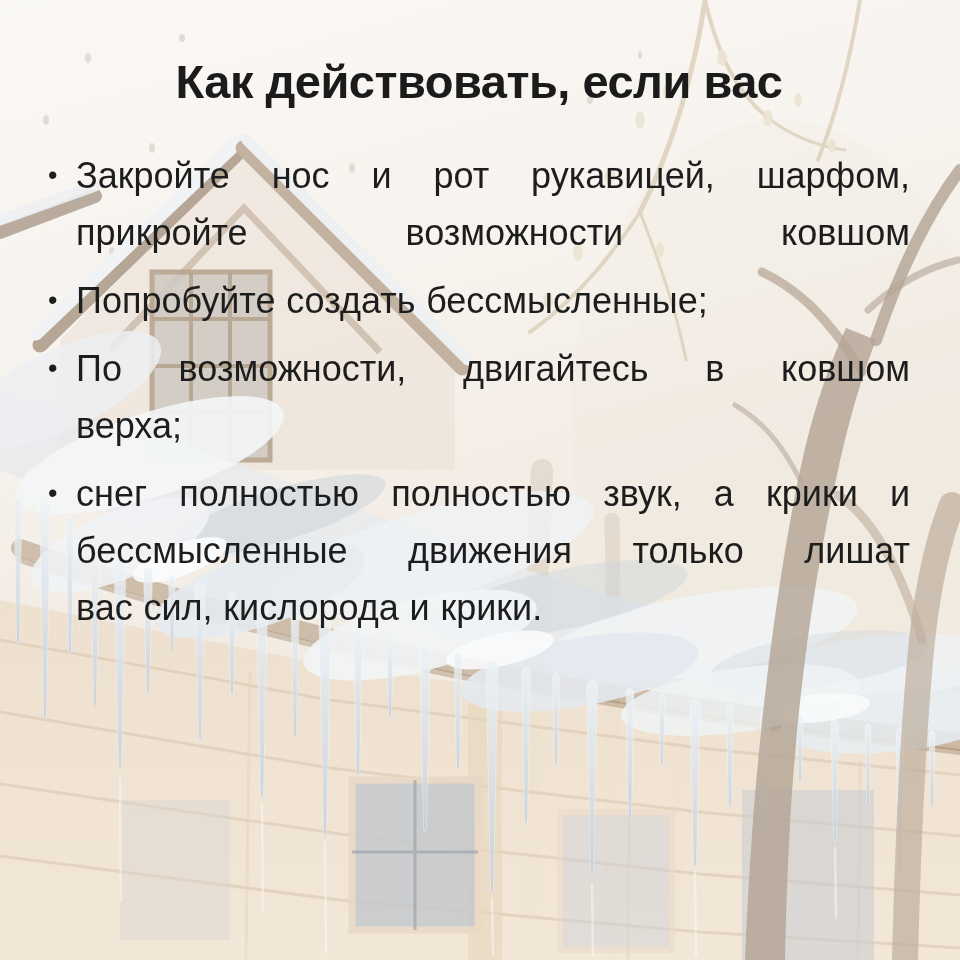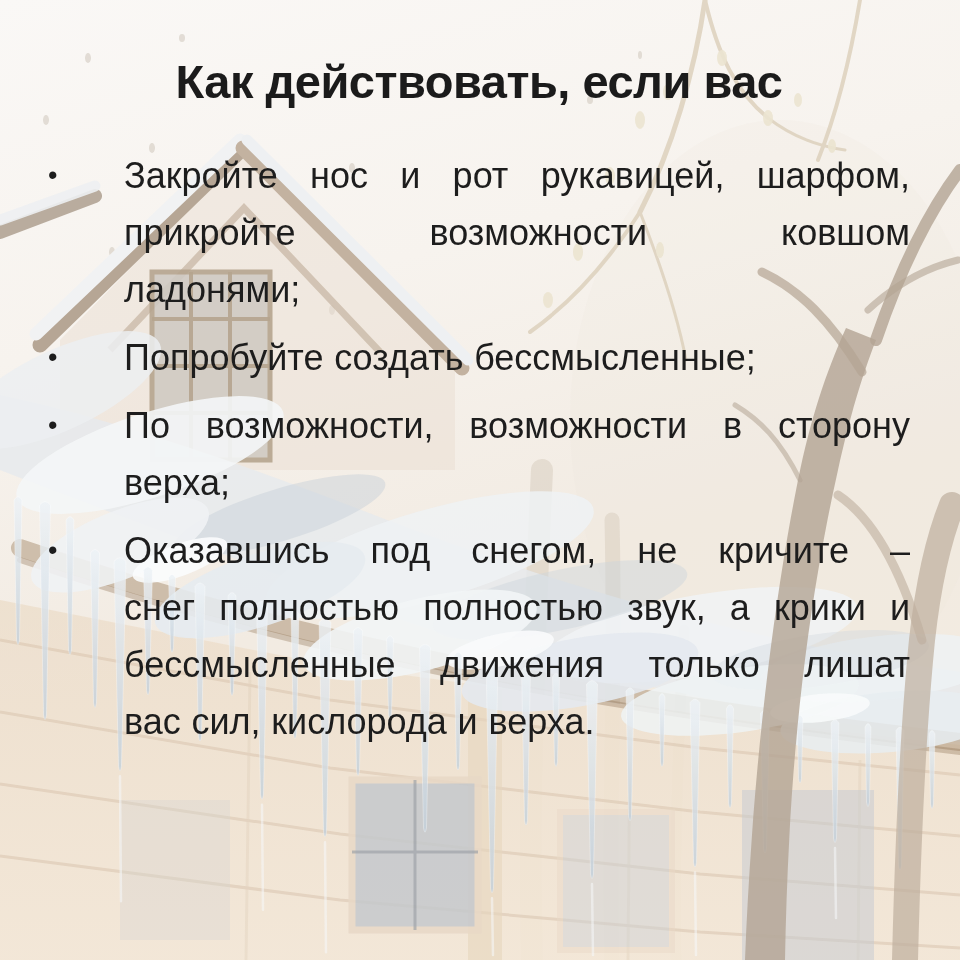--- a/index.html
+++ b/index.html
@@ -11,21 +11,21 @@
   svg.bg{position:absolute;left:0;top:0;width:960px;height:960px;}
   .content{position:absolute;left:48px;right:50px;top:46px;color:#1c1c1c;}
   .title{
     margin:0 0 30px 0;text-align:center;
     font-size:47px;line-height:71px;font-weight:700;color:#1b1b1b;letter-spacing:-0.5px;
   }
   .title span{display:block;}
   .bullet-list{list-style:none;margin:0;padding:0;font-size:36px;line-height:57px;color:#1d1d1d;}
   .bullet-item{display:flex;margin:0 0 11px 0;}
   .marker{flex:0 0 28px;font-size:27px;line-height:57px;color:#1d1d1d;}
-  .lines{flex:1;min-width:0;margin-left:48px;}
+  .lines{flex:1;min-width:0;}
   .line{text-align:justify;text-align-last:justify;word-spacing:0.02em;}
   .line.last{text-align:justify;text-align-last:left;}
 </style>
 </head>
 <body>
 
 <div class="slide">
 
   <svg class="bg" viewBox="0 0 960 960" aria-hidden="true">
     <defs>
@@ -203,40 +203,38 @@
   <div class="content">
     <h1 class="title">
       <span>Как действовать, если вас</span>
     </h1>
     <ul class="bullet-list" id="bullet-list">
         <li class="bullet-item">
           <span class="marker">•</span>
           <div class="lines">
             <div class="line">Закройте нос и рот рукавицей, шарфом,</div>
             <div class="line">прикройте возможности ковшом</div>
-            <div class="line last">ладонями;</div>
           </div>
         </li>
         <li class="bullet-item">
           <span class="marker">•</span>
           <div class="lines">
             <div class="line last">Попробуйте создать бессмысленные;</div>
           </div>
         </li>
         <li class="bullet-item">
           <span class="marker">•</span>
           <div class="lines">
-            <div class="line">По возможности, возможности в сторону</div>
+            <div class="line">По возможности, двигайтесь в ковшом</div>
             <div class="line last">верха;</div>
           </div>
         </li>
         <li class="bullet-item">
           <span class="marker">•</span>
           <div class="lines">
-            <div class="line">Оказавшись под снегом, не кричите –</div>
             <div class="line">снег полностью полностью звук, а крики и</div>
             <div class="line">бессмысленные движения только лишат</div>
-            <div class="line last">вас сил, кислорода и верха.</div>
+            <div class="line last">вас сил, кислорода и крики.</div>
           </div>
         </li>
       </ul>
   </div>
 </div>
 
 </body></html>

